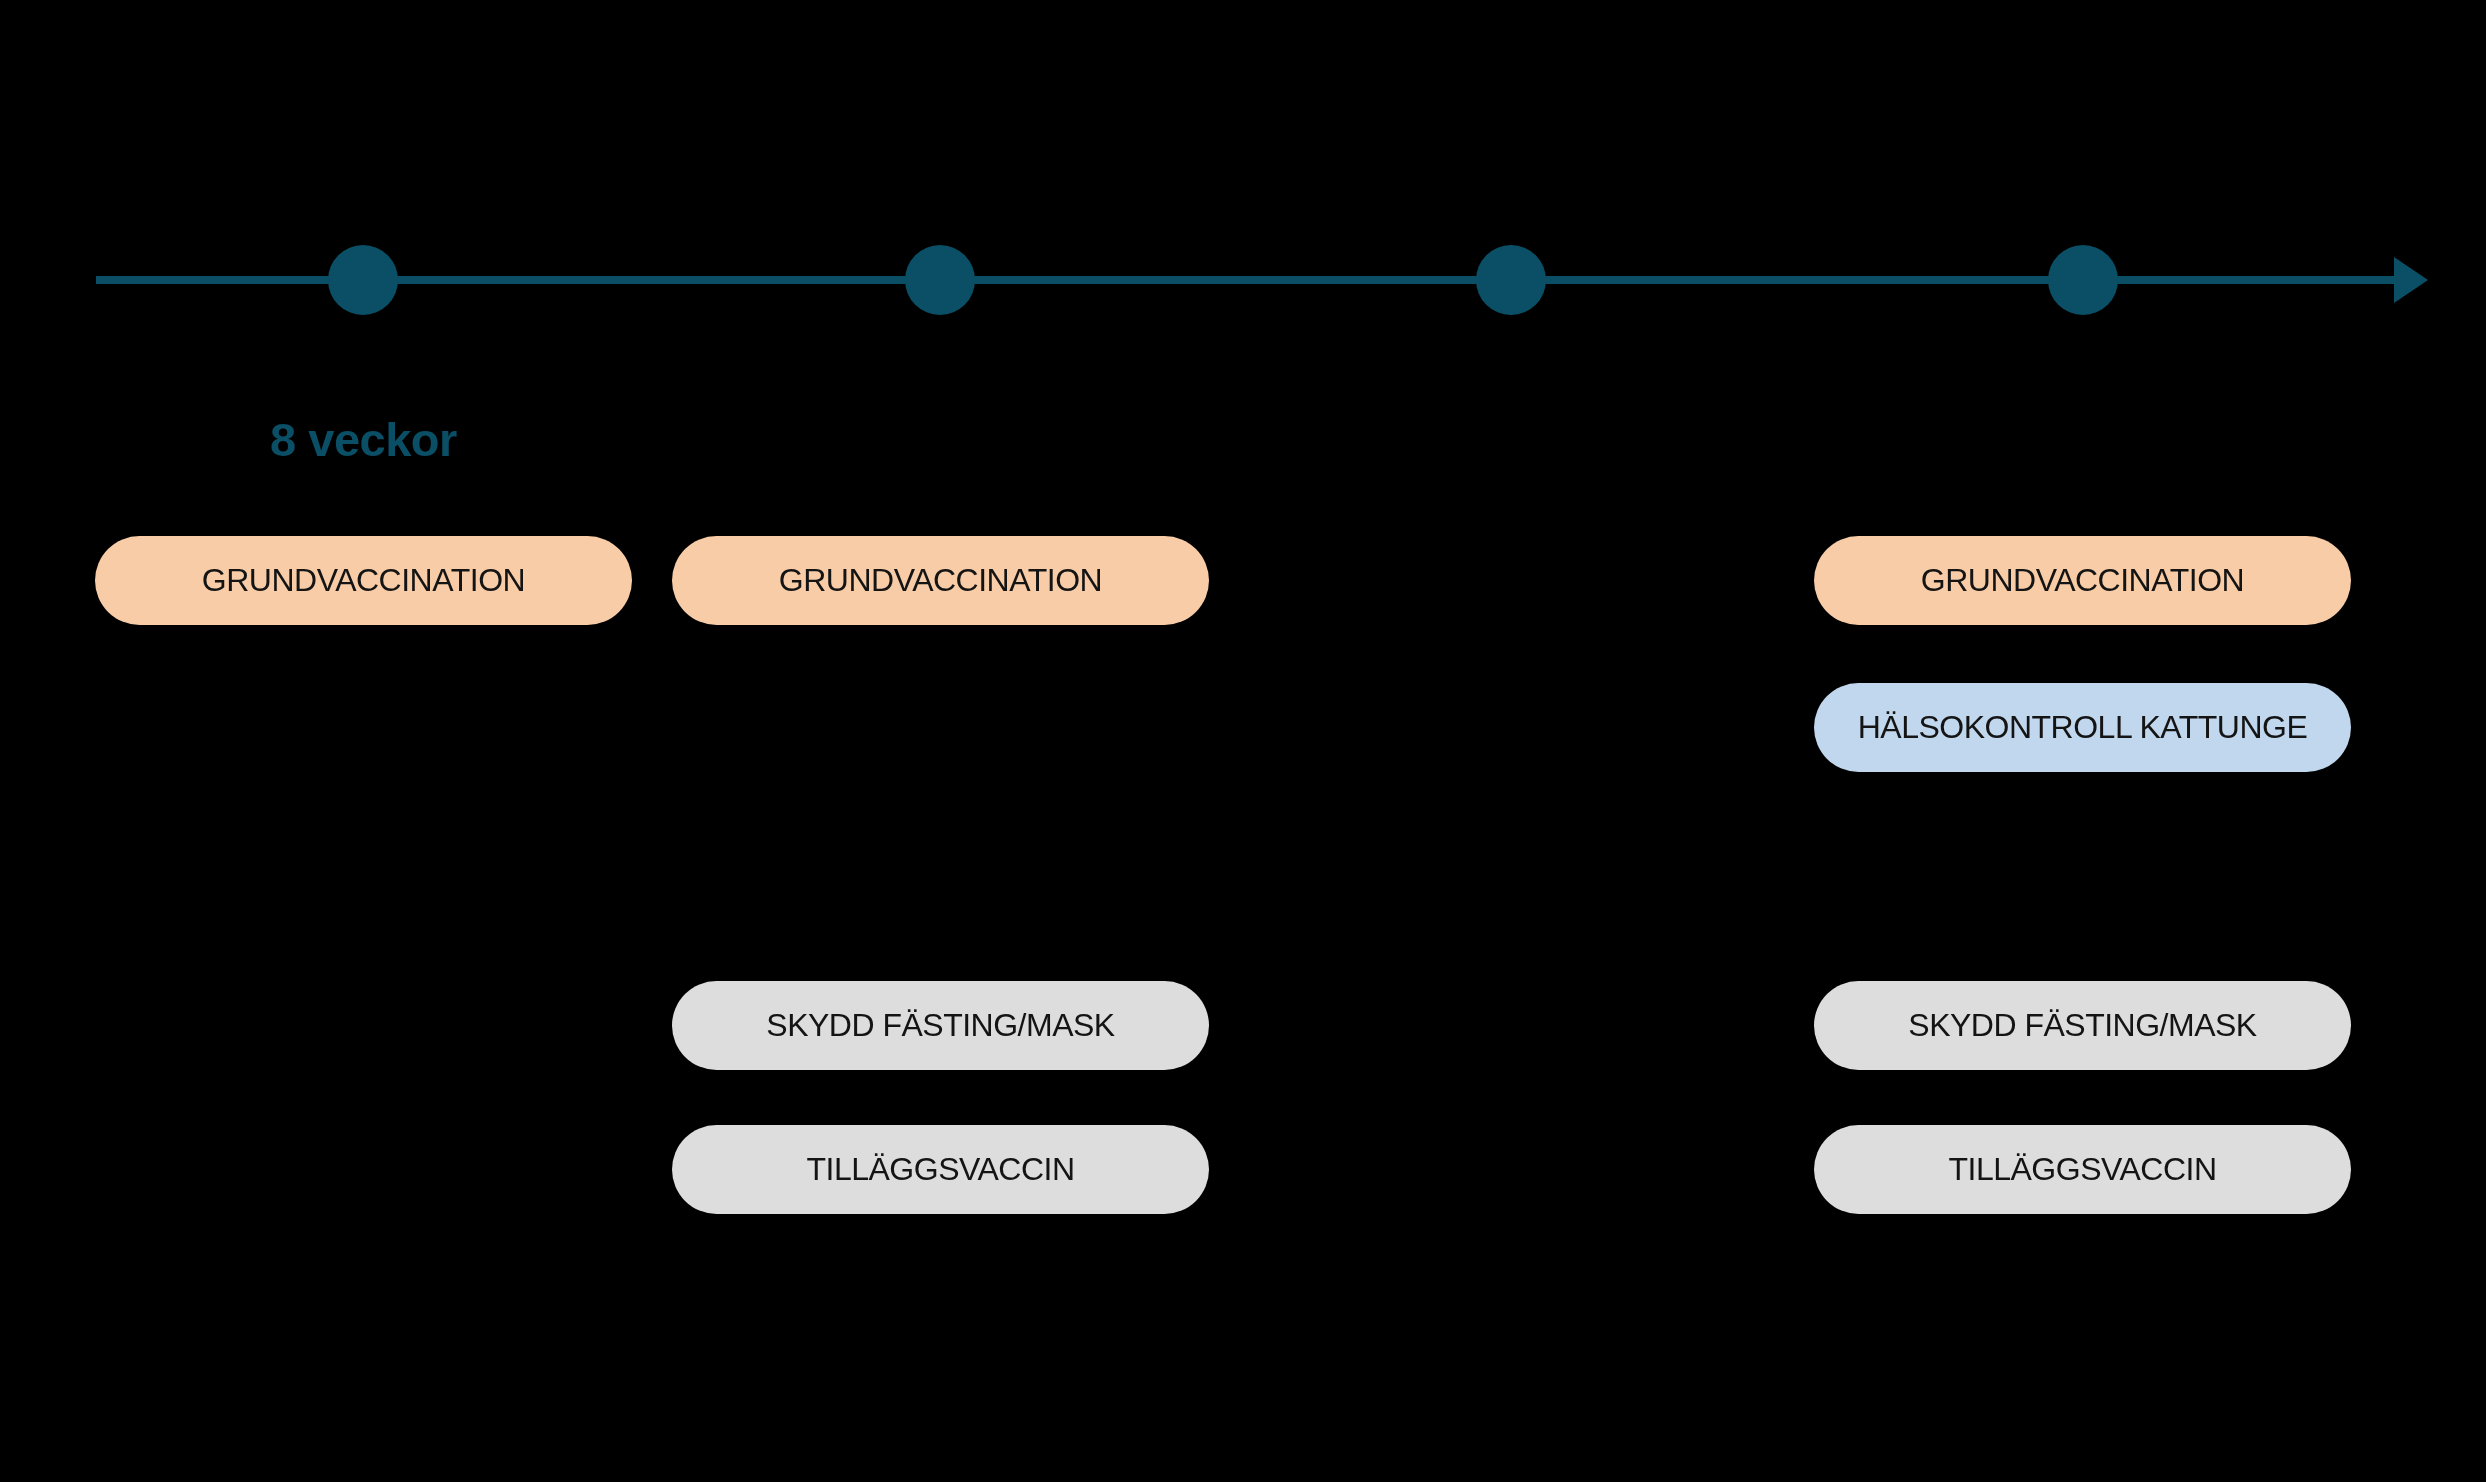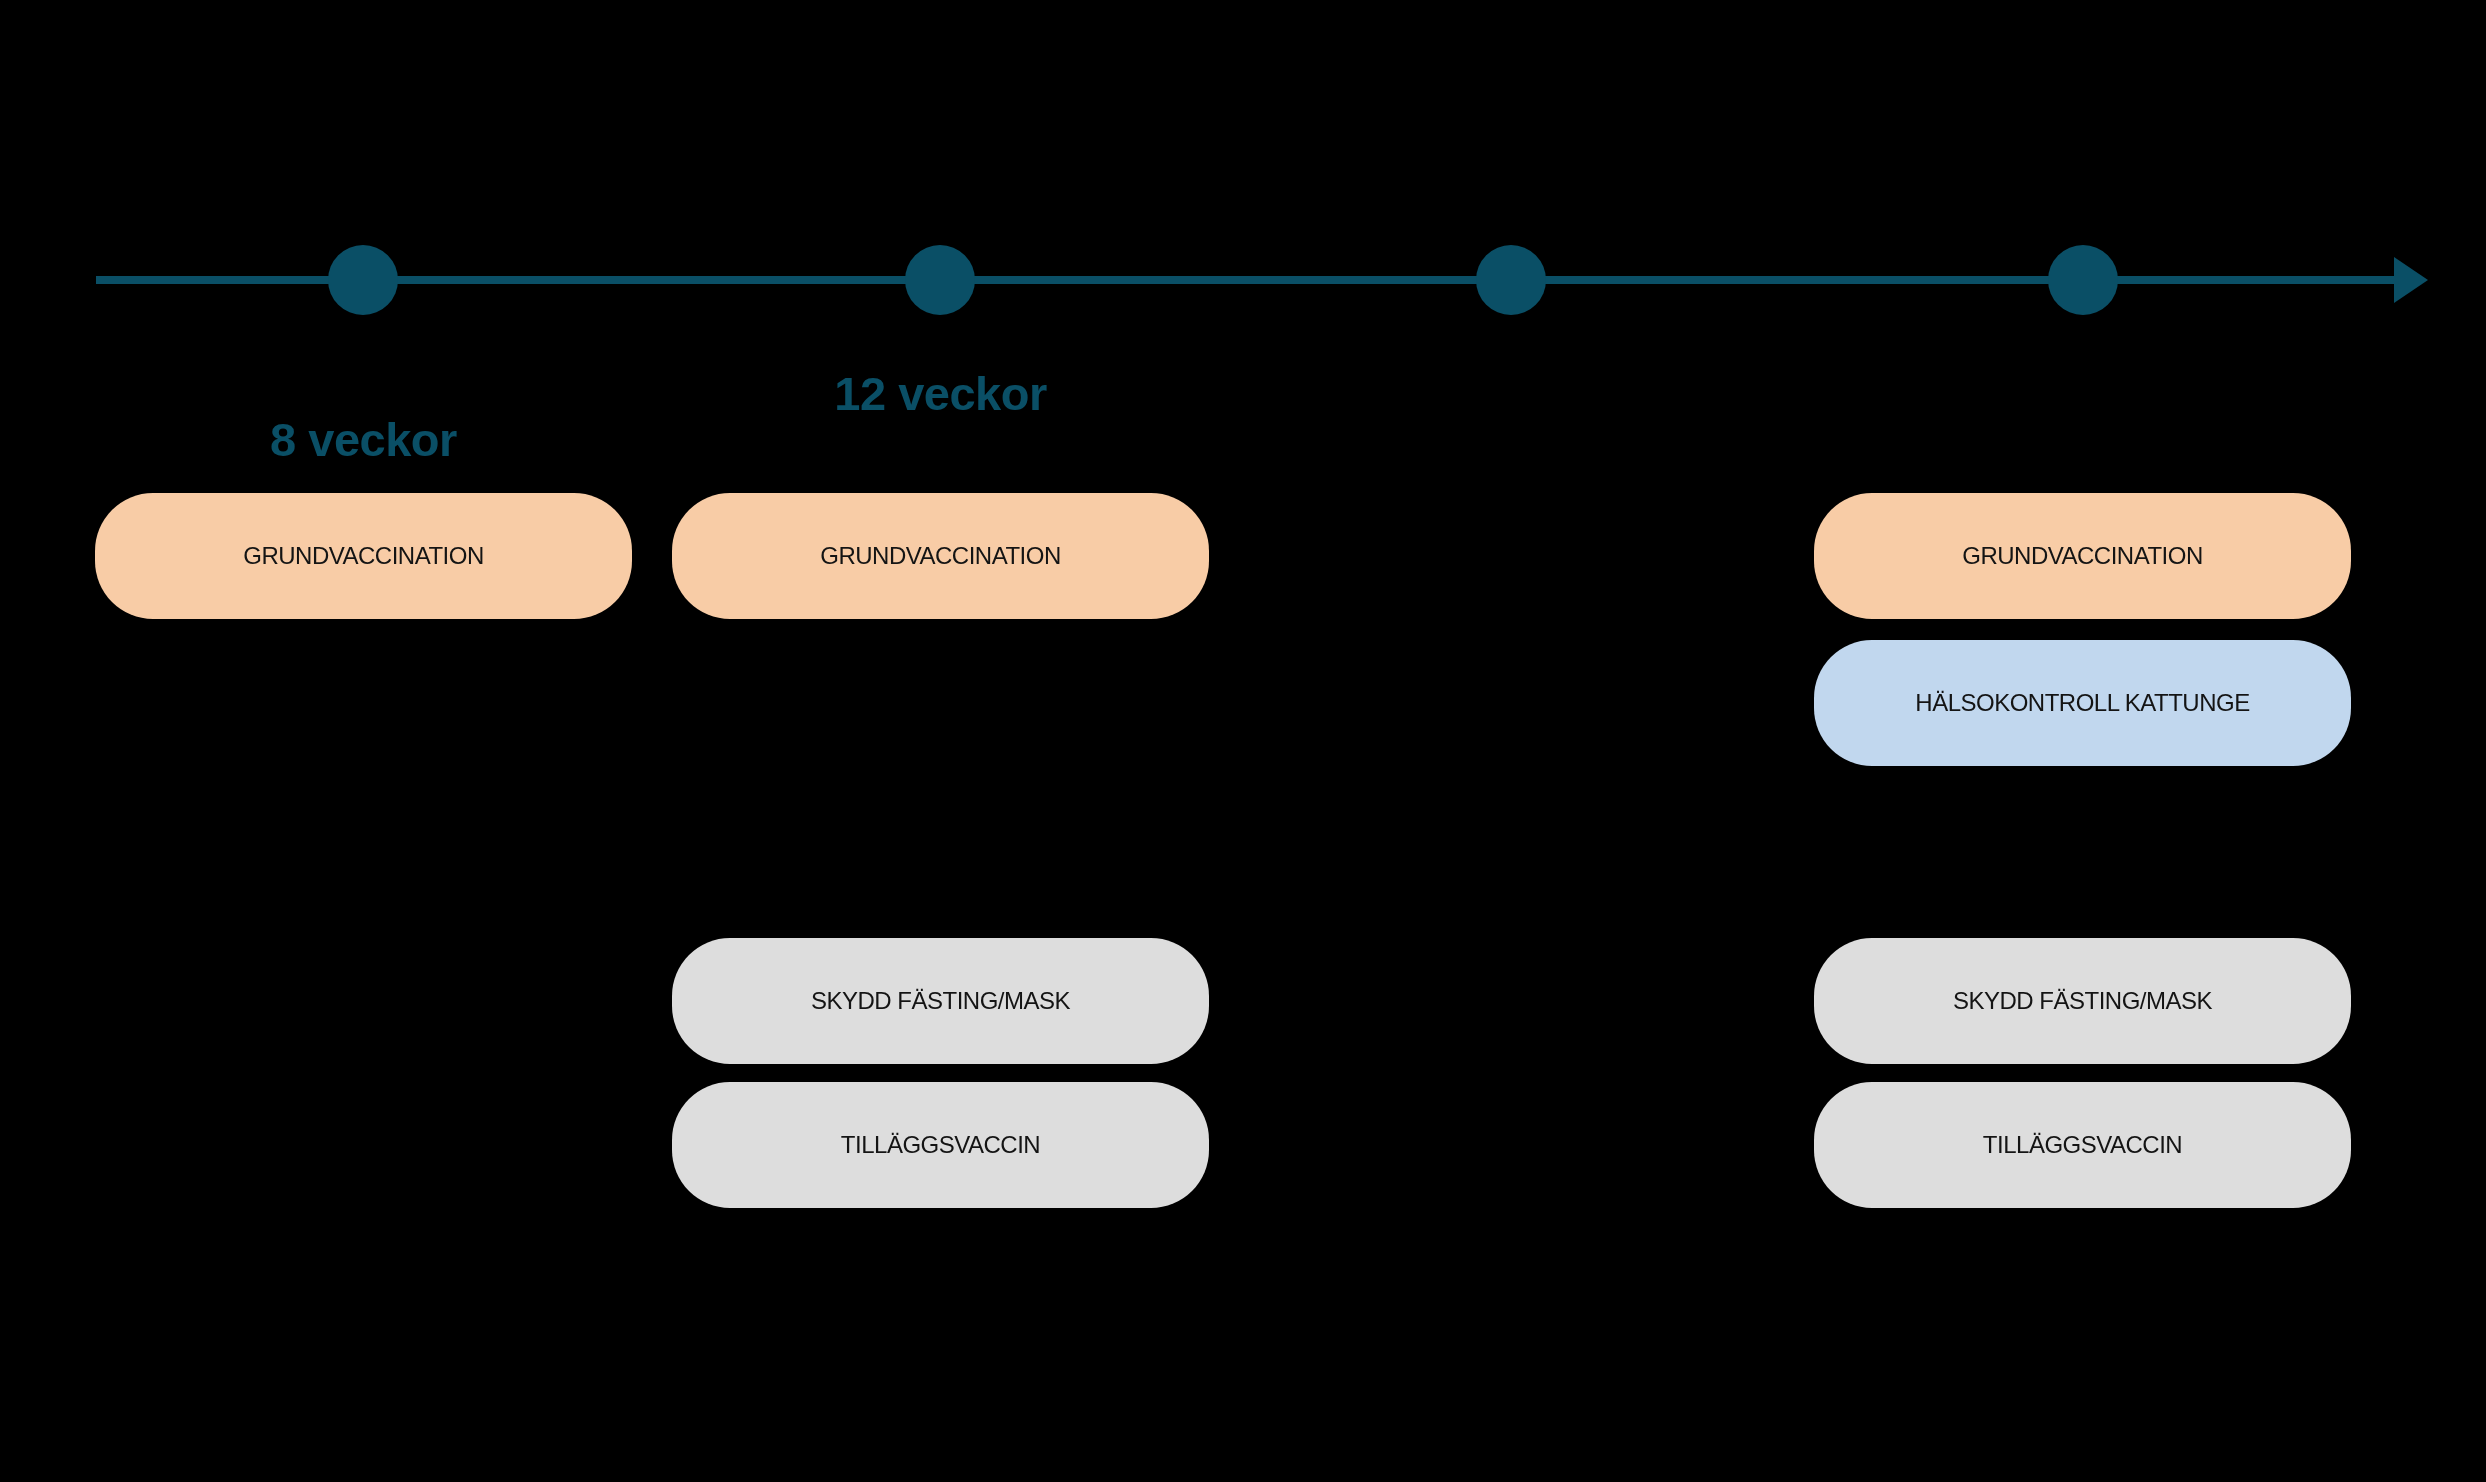--- a/index.html
+++ b/index.html
@@ -59,32 +59,33 @@
     white-space: nowrap;
   }
   .lbl-1 { left: 65px; margin-top: 46px; }
   .lbl-2 { left: 642px; }
   .lbl-3 { left: 1212px; }
   .lbl-4 { left: 1784px; }
   
   .pill {
     position: absolute;
     width: 537px;
-    height: 126px;
+    height: 89px;
     border-radius: 58px;
     box-sizing: border-box;
     padding: 0 40px;
     display: flex;
     align-items: center;
     justify-content: center;
     text-align: center;
-    font-size: 24px;
+    font-size: 32px;
     line-height: 1.12;
     color: var(--pill-text);
     letter-spacing: -0.5px;
+    margin-top: 43px;
   }
   .px-1 { left: 95px; }
   .px-2 { left: 672px; }
   .px-3 { left: 1242px; }
   .px-4 { left: 1814px; }
   .ry-1 { top: 493px; }
   .ry-2 { top: 640px; }
   .ry-3 { top: 787px; }
   .ry-4 { top: 938px; }
   .ry-5 { top: 1082px; }
@@ -101,21 +102,20 @@
 
   <div class="tl-line"></div>
   <div class="tl-arrow"></div>
 
   <div class="tl-dot dot-1"></div>
   <div class="tl-dot dot-2"></div>
   <div class="tl-dot dot-3"></div>
   <div class="tl-dot dot-4"></div>
 
   <div class="tl-label lbl-1">8 veckor</div>
-  <div class="tl-label lbl-2">12 veckor</div>
 
   <div class="pill peach px-1 ry-1">GRUNDVACCINATION</div>
 
   <div class="pill peach px-2 ry-1">GRUNDVACCINATION</div>
   <div class="pill gray px-2 ry-4">SKYDD FÄSTING/MASK</div>
   <div class="pill gray px-2 ry-5">TILLÄGGSVACCIN</div>
 
 
   <div class="pill peach px-4 ry-1">GRUNDVACCINATION</div>
   <div class="pill blue px-4 ry-2">HÄLSOKONTROLL KATTUNGE</div>

